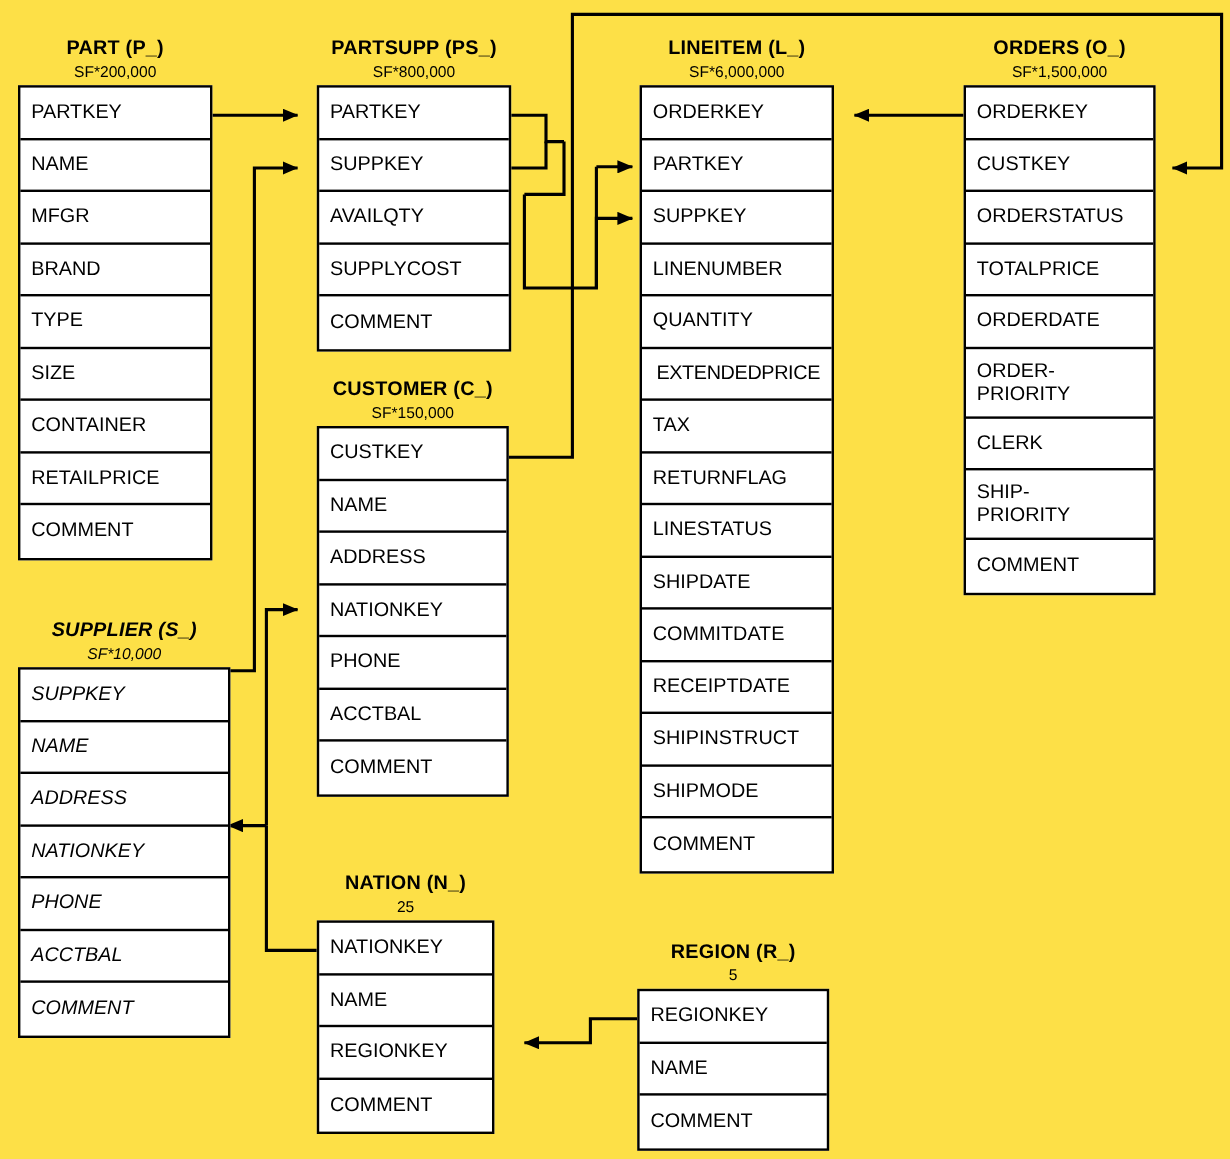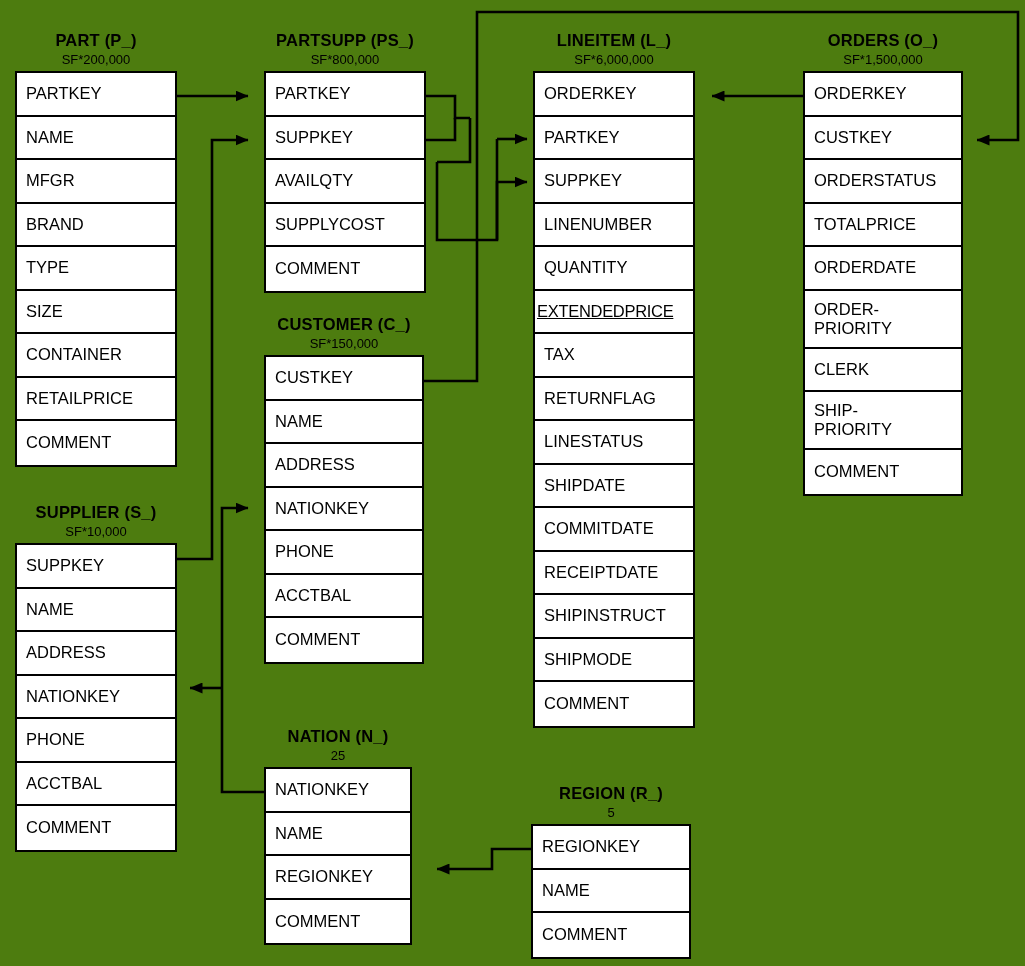--- a/index.html
+++ b/index.html
@@ -10,21 +10,21 @@
   }
   body {
     font-family: "Liberation Sans", sans-serif;
     color: #000000;
   }
   #canvas {
     position: relative;
     width: 1025px;
     height: 966px;
     overflow: hidden;
-    background: #4d7c0f;
+    background: #fde047;
   }
   svg.links {
     position: absolute;
     left: 0;
     top: 0;
     width: 1025px;
     height: 966px;
     pointer-events: none;
     z-index: 1;
   }
@@ -69,23 +69,22 @@
   }
   .attr.tall {
     height: 58px;
     align-items: center;
   }
   .attr .wrap {
     display: block;
     text-align: left;
   }
   .attr.wide-text {
-    padding-left: 2px;
+    padding-left: 12px;
     letter-spacing: -0.3px;
-    text-decoration: underline;
   }
 </style>
 </head>
 <body>
 
 <div id="canvas">
 
   <svg class="links" viewBox="0 0 1025 966" xmlns="http://www.w3.org/2000/svg">
     <defs>
       <marker id="arrow" markerWidth="13" markerHeight="11" refX="12.5" refY="5.5" orient="auto" markerUnits="userSpaceOnUse">
@@ -198,21 +197,21 @@
       <div class="attr">CUSTKEY</div>
       <div class="attr">NAME</div>
       <div class="attr">ADDRESS</div>
       <div class="attr">NATIONKEY</div>
       <div class="attr">PHONE</div>
       <div class="attr">ACCTBAL</div>
       <div class="attr">COMMENT</div>
     </div>
   </div>
 
-  <div class="entity" style="left:15px; top:502px; width:162px;">
+  <div class="entity" style="left:15px; top:515px; width:177px;font-style:italic;">
     <div class="entity-title">SUPPLIER (S_)</div>
     <div class="entity-card">SF*10,000</div>
     <div class="entity-box">
       <div class="attr">SUPPKEY</div>
       <div class="attr">NAME</div>
       <div class="attr">ADDRESS</div>
       <div class="attr">NATIONKEY</div>
       <div class="attr">PHONE</div>
       <div class="attr">ACCTBAL</div>
       <div class="attr">COMMENT</div>

